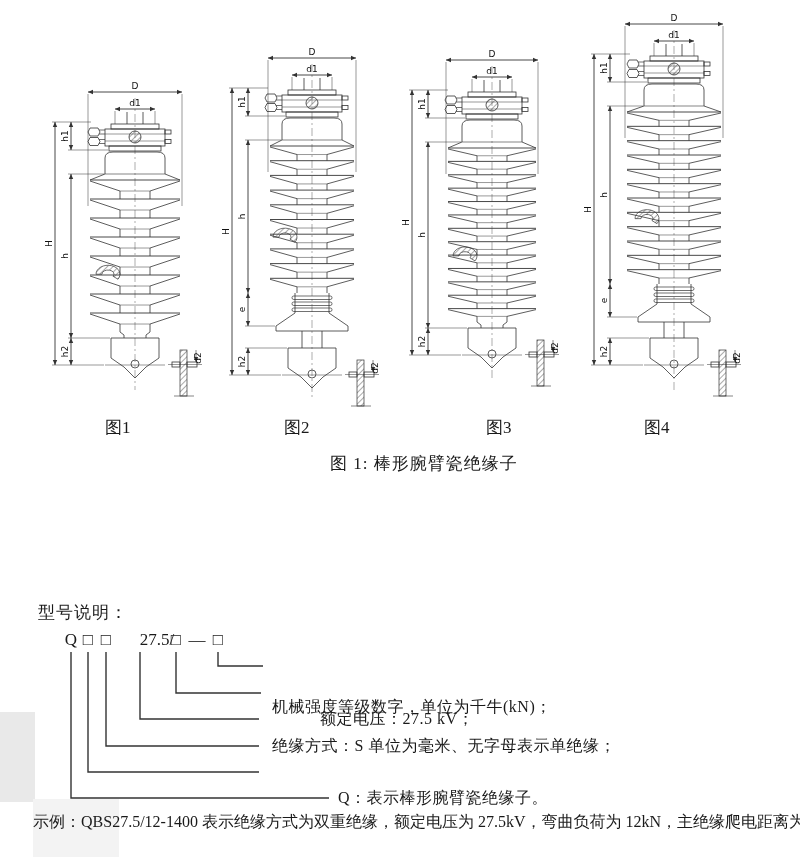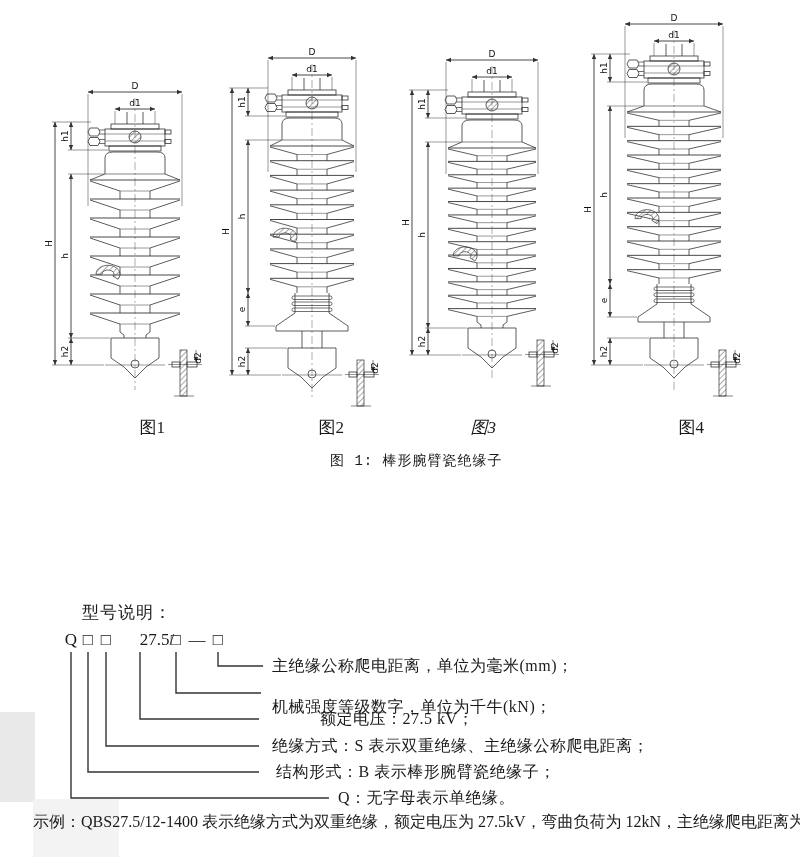--- a/index.html
+++ b/index.html
@@ -1,20 +1,20 @@
 <!DOCTYPE html>
 <html><head>
 <meta charset="utf-8">
 <style>
   html,body{margin:0;padding:0;background:#fff;}
   .page{position:relative;width:800px;height:865px;background:#fff;overflow:hidden;
         font-family:"Liberation Serif","DejaVu Serif",serif;color:#1a1a1a;}
   .abs{position:absolute;white-space:nowrap;}
-  .figlabel{font-size:17px;text-align:right;width:60px;}
-  .caption{font-size:14px;letter-spacing:1px;font-family:Liberation Mono, monospace;}
+  .figlabel{font-size:17px;text-align:left;width:60px;}
+  .caption{font-size:17px;letter-spacing:1px;}
   .heading{font-size:17px;letter-spacing:1px;}
   .desc{font-size:16px;line-height:20px;letter-spacing:0.5px;}
   .codechar{position:absolute;top:0;font-size:17px;text-align:center;
             font-family:"Liberation Serif","DejaVu Sans",serif;}
   .example{font-size:16px;line-height:21px;}
   .b{font-weight:normal;}
   .gray{position:absolute;}
   svg text{font-family:"DejaVu Sans",sans-serif;}
 </style>
 </head>
@@ -615,50 +615,48 @@
         <line x1="121" y1="350.5" x2="155" y2="350.5" stroke="#333" stroke-width="0.5"></line>
         <line x1="149" y1="336" x2="149" y2="348" stroke="#333" stroke-width="0.6"></line>
         <polygon points="149,348 146.8,343 151.2,343" fill="#333"></polygon>
         <text x="154" y="344" font-size="9" fill="#111" text-anchor="middle" transform="rotate(-90 154 344)">d2</text>
         <line x1="127" y1="382" x2="147" y2="382" stroke="#333" stroke-width="0.6"></line>
       </svg>
     </div>
 
   <div class="abs figlabel" style="left:105px;top:416px;">图1</div>
   <div class="abs figlabel" style="left:284px;top:416px;">图2</div>
-  <div class="abs figlabel" style="left:436px;top:416px;font-style:italic;">图3</div>
+  <div class="abs figlabel" style="left:486px;top:416px;">图3</div>
   <div class="abs figlabel" style="left:644px;top:416px;">图4</div>
 
   <div class="abs caption" style="left:330px;top:452px;">图 1: 棒形腕臂瓷绝缘子</div>
 
-  <div class="abs heading" style="left:38px;top:601px;margin-left:44px;">型号说明：</div>
+  <div class="abs heading" style="left:38px;top:601px;">型号说明：</div>
 
   <div class="abs" style="left:0;top:630px;width:320px;height:24px;">
     <span class="codechar" style="left:64px;width:14px;">Q</span>
     <span class="codechar" style="left:80px;width:16px;">□</span>
     <span class="codechar" style="left:98px;width:16px;">□</span>
     <span class="codechar" style="left:130px;width:54px;">27.5/</span>
     <span class="codechar" style="left:168px;width:16px;">□</span>
     <span class="codechar" style="left:186px;width:22px;">—</span>
     <span class="codechar" style="left:210px;width:16px;">□</span>
   </div>
 
   <svg class="abs" style="left:0;top:0;" width="800" height="865" pointer-events="none">
     <path d="M218,652 V666 H263" fill="none" stroke="#333" stroke-width="1.4"></path>
     <path d="M176,652 V693 H261" fill="none" stroke="#333" stroke-width="1.4"></path>
     <path d="M140,652 V719 H259" fill="none" stroke="#333" stroke-width="1.4"></path>
     <path d="M106,652 V746 H259" fill="none" stroke="#333" stroke-width="1.4"></path>
     <path d="M88,652 V772 H259" fill="none" stroke="#333" stroke-width="1.4"></path>
     <path d="M71,652 V798 H329" fill="none" stroke="#333" stroke-width="1.4"></path>
   </svg>
 
-  <div class="abs desc" style="left:272px;top:656px;">主绝缘公称爬电距离，单位为毫米(mm)；</div>
   <div class="abs desc" style="left:272px;top:697px;">机械强度等级数字，单位为千牛(kN)；</div>
   <div class="abs desc" style="left:272px;top:709px;margin-left:48px;">额定电压：27.5 kV；</div>
-  <div class="abs desc" style="left:272px;top:736px;">绝缘方式：S 表示双重绝缘、主绝缘公称爬电距离；</div>
-  <div class="abs desc" style="left:276px;top:762px;">结构形式：B 表示棒形腕臂瓷绝缘子；</div>
-  <div class="abs desc" style="left:338px;top:788px;">Q：无字母表示单绝缘。</div>
+  <div class="abs desc" style="left:272px;top:736px;">绝缘方式：S 单位为毫米、无字母表示单绝缘；</div>
+  <div class="abs desc" style="left:338px;top:788px;">Q：表示棒形腕臂瓷绝缘子。</div>
 
   <div class="abs example" style="left:33px;top:811px;">
     <span class="b">示例：</span><span>QBS27.5/12-1400 表示绝缘方式为双重绝缘，额定电压为 27.5kV，弯曲负荷为 12kN，主绝缘爬电距离为</span>
   </div>
 
 </div>
 
 </body></html>

